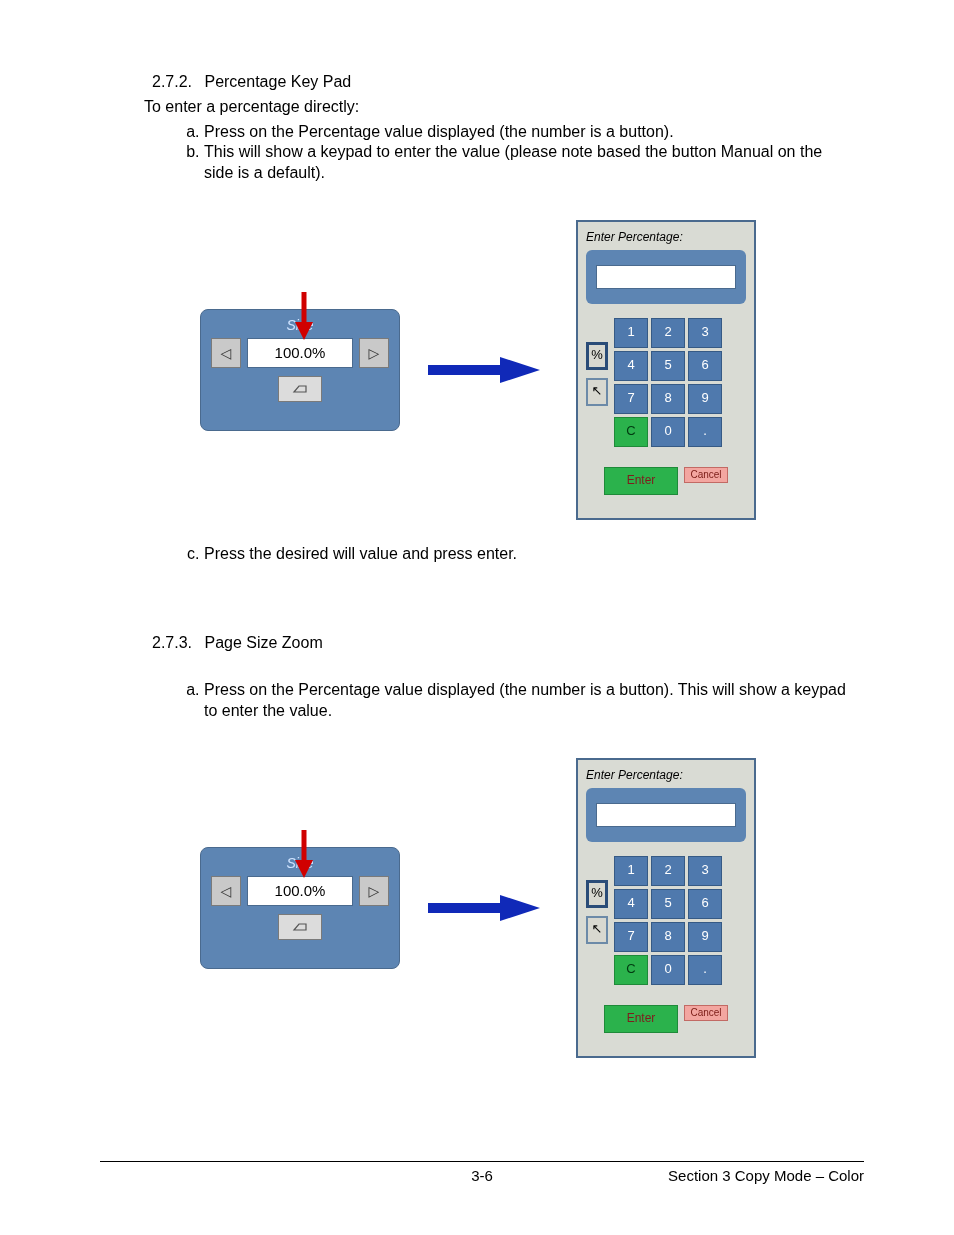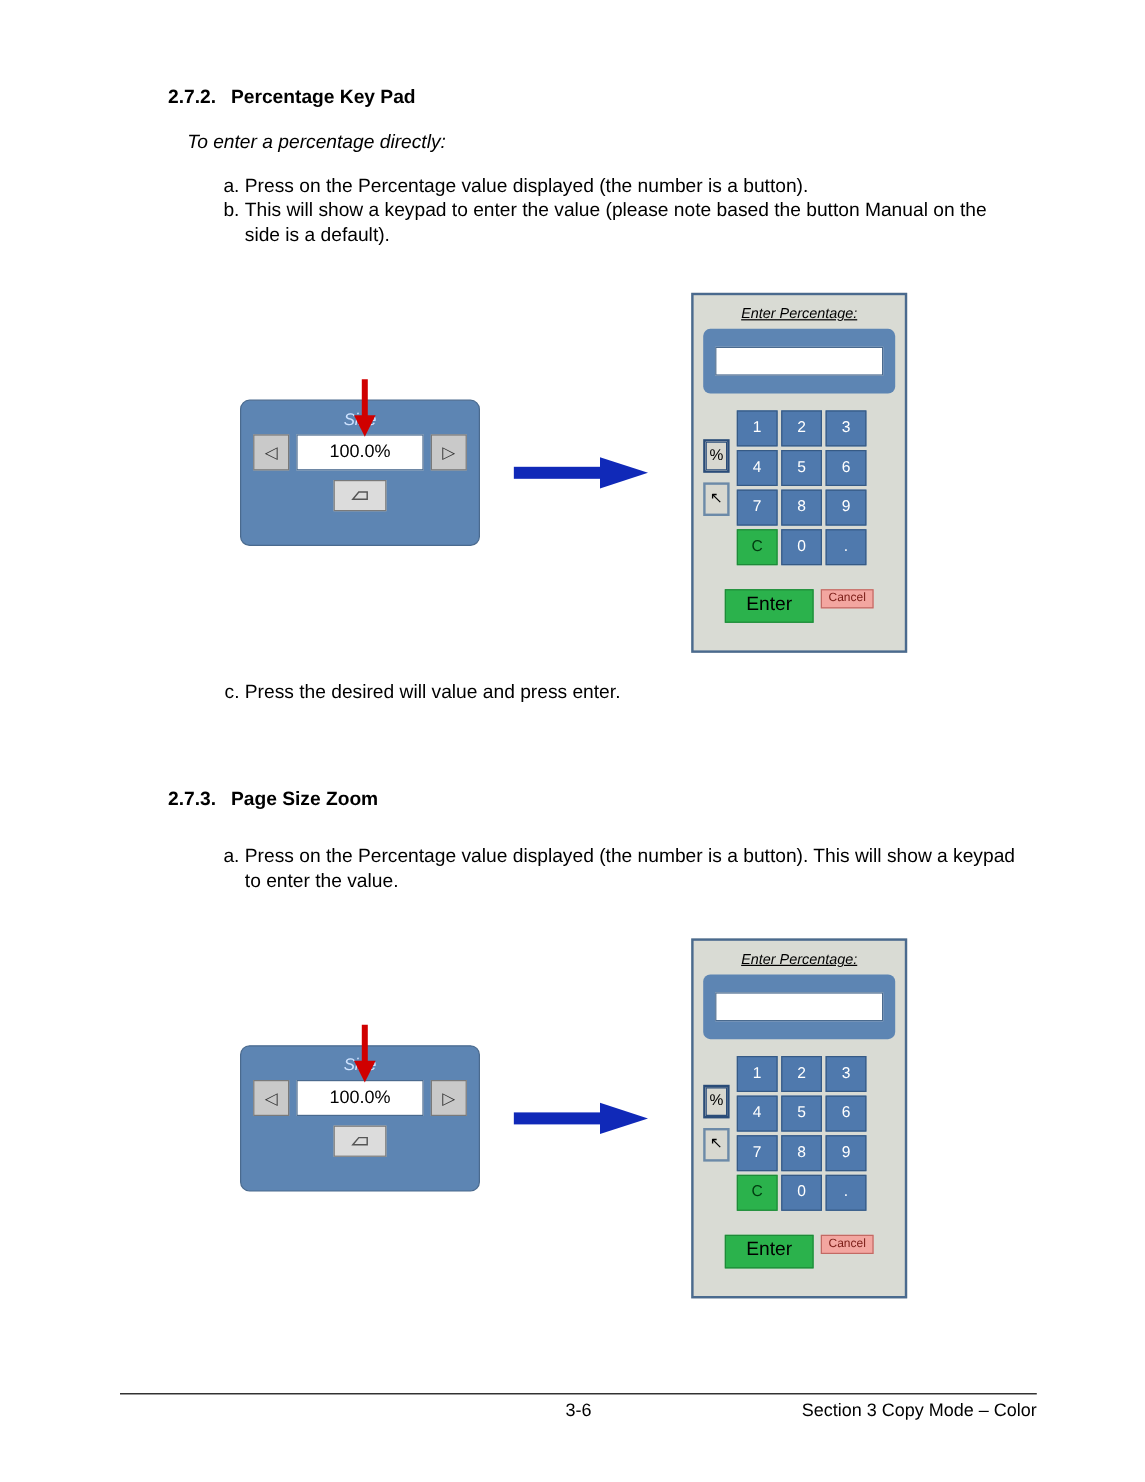--- a/index.html
+++ b/index.html
@@ -15,26 +15,26 @@
     width: 954px;
     height: 1235px;
     position: relative;
     padding: 72px 100px 0 140px;
     font-size: 16px;
     line-height: 1.3;
   }
 
   
   h4 {
-    margin: 0 0 2px 0;
+    margin: 0 0 2px 12px;
     font-size: 16px;
-    font-weight: bold;
+    font-weight: normal;
   }
   .num { display: inline-block; width: 48px; }
-  p.intro { margin: 16px; font-style: italic; }
+  p.intro { margin: 4px; }
   ol.alpha {
     list-style: lower-alpha;
     margin: 4px;
     padding-left: 60px;
   }
   ol.alpha li { margin: 0; padding-left: 0; }
 
   
   .figrow {
     display: flex;
@@ -106,25 +106,23 @@
   .keypad {
     width: 180px;
     height: 300px;
     background: #d9dbd4;
     border: 2px solid #4a6a8e;
     position: relative;
     padding: 8px;
     display: flex; flex-direction: column;
   }
   .kp-title {
-    text-align: center;
     font-style: italic;
     font-size: 12px;
     margin: 0 0 4px;
-    text-decoration: underline;
   }
   .kp-display-wrap {
     background: #5d85b3;
     border-radius: 6px;
     padding: 10px;
     height: 54px;
     display: flex; align-items: center; justify-content: center;
   }
   .kp-display {
     width: 100%; height: 24px;
@@ -169,22 +167,22 @@
   .kp-bottom {
     margin-top: 20px;
     display: flex;
     gap: 6px;
     justify-content: center;
   }
   .kp-enter {
     width: 74px; height: 28px;
     background: #2bb24c;
     border: 1px solid #1f8a39;
-    color: #000000;
-    font-size: 16px;
+    color: #7f1d1d;
+    font-size: 12px;
     display: flex; align-items: center; justify-content: center;
   }
   .kp-cancel {
     width: 44px; height: 16px;
     background: #f3a6a0;
     border: 1px solid #c26a64;
     color: #7a1c16;
     font-size: 10px;
     display: flex; align-items: center; justify-content: center;
   }

